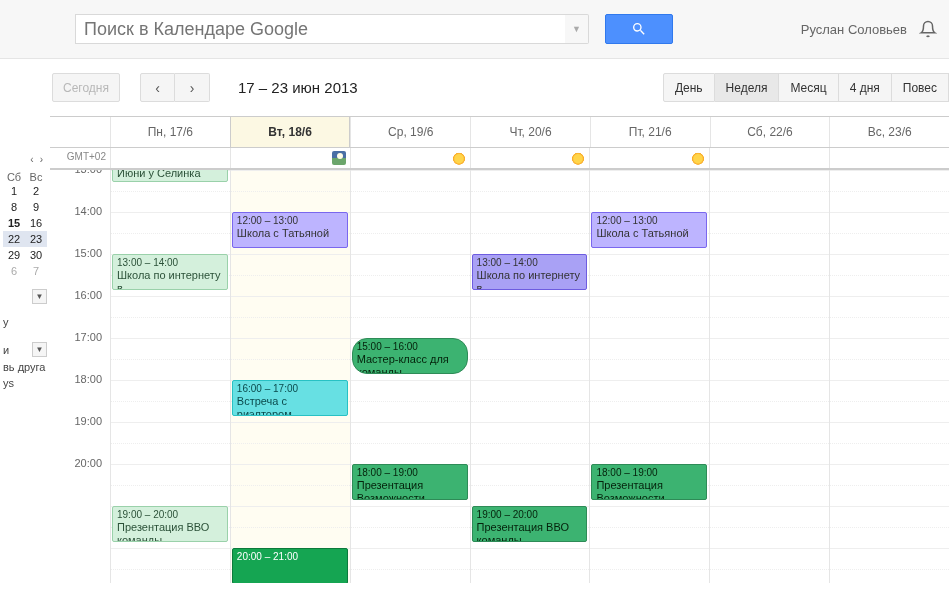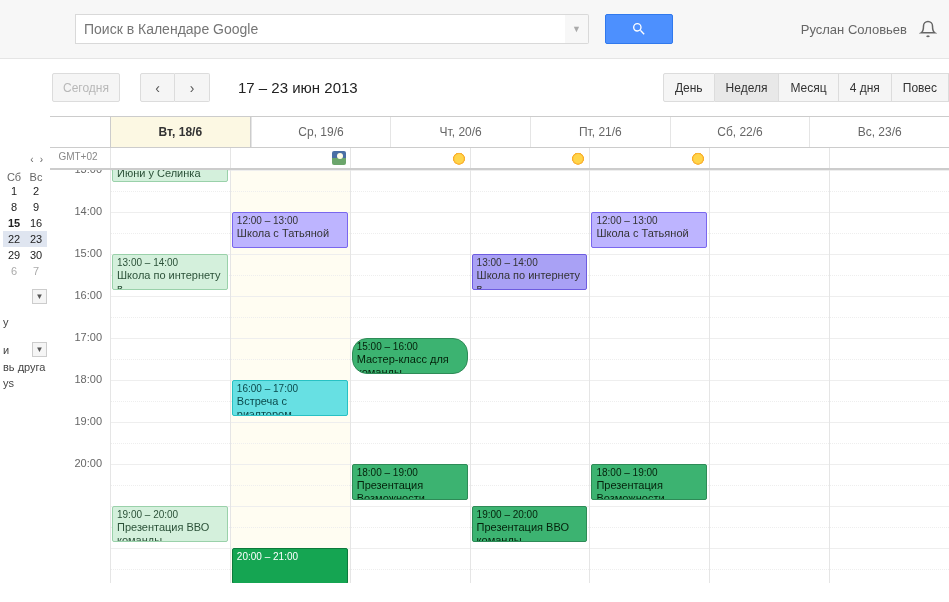--- a/index.html
+++ b/index.html
@@ -1,21 +1,21 @@
 <!DOCTYPE html>
 <html><head>
 <meta charset="utf-8">
 <style>
 * { box-sizing: border-box; margin: 0; padding: 0; }
 body { font-family: Arial, sans-serif; font-size: 13px; color: #222; background: #fff; overflow: hidden; }
 
 
 .header { display: flex; align-items: center; padding: 14px 0 14px 0; border-bottom: 1px solid #e5e5e5; background: #f7f7f7; }
 .search-wrap { display: flex; margin-left: 75px; }
-.search-input { width: 490px; height: 30px; border: 1px solid #d9d9d9; border-right: none; padding: 0 8px; font-size: 14px; color: #777; }
+.search-input { width: 490px; height: 30px; border: 1px solid #d9d9d9; border-right: none; padding: 0 8px; font-size: 18px; color: #777; }
 .search-dd { width: 24px; height: 30px; border: 1px solid #d9d9d9; border-left: none; display: flex; align-items: center; justify-content: center; color: #aaa; font-size: 9px; cursor: pointer; border-radius: 0 2px 2px 0; }
 .search-btn { margin-left: 16px; width: 68px; height: 30px; background: #4d90fe; border: 1px solid #3079ed; border-radius: 2px; display: flex; align-items: center; justify-content: center; cursor: pointer; }
 .search-btn svg { fill: #fff; }
 .user-area { margin-left: auto; display: flex; align-items: center; padding-right: 12px; }
 .user-name { font-size: 13px; color: #666; margin-right: 12px; }
 .bell { width: 18px; height: 18px; color: #666; }
 
 
 .toolbar { display: flex; align-items: center; padding: 14px 0 14px 52px; background: #fff; }
 .btn-today { height: 29px; padding: 0 10px; border: 1px solid #dcdcdc; background: #f5f5f5; color: #b8b8b8; border-radius: 2px; font-size: 12px; cursor: default; }
@@ -47,21 +47,21 @@
 .sidebar-txt { font-size: 11px; color: #444; overflow: hidden; white-space: nowrap; padding: 2px 0;}
 .sidebar-right { text-align: right; }
 
 
 .grid-wrap { flex: 1; display: flex; flex-direction: column; }
 .day-headers { display: flex; border-top: 1px solid #ccc; border-bottom: 1px solid #ccc; background: #fff; }
 .tz-corner { width: 60px; }
 .dayh { flex: 1; text-align: center; padding: 8px 0; font-size: 12px; color: #666; border-left: 1px solid #e5e5e5; }
 .dayh.today { background: #fcf8e3; font-weight: bold; color: #333; border-left: 1px solid #ccc; border-right: 1px solid #ccc; }
 .allday-row { display: flex; border-bottom: 2px solid #ccc; min-height: 22px; }
-.tz-label { width: 60px; font-size: 10px; color: #888; padding: 3px 4px 0 0; text-align: center; }
+.tz-label { width: 60px; font-size: 10px; color: #888; padding: 3px 4px 0 0; text-align: right; }
 .allday-cell { flex: 1; border-left: 1px solid #e5e5e5; position: relative; display: flex; align-items: center; justify-content: flex-end; padding-right: 4px; }
 .sun-icon { width: 14px; height: 14px; background: radial-gradient(circle at 50% 55%, #ffd54a 40%, #f9a825 55%, rgba(0,0,0,0) 60%); border-radius: 2px; }
 .moon-icon { width: 14px; height: 14px; background: linear-gradient(180deg,#4a6fa5 50%,#6ba56b 50%); border-radius: 2px; position: relative; }
 .moon-icon::after { content:""; position:absolute; width:6px; height:6px; background:#fffde7; border-radius:50%; top:2px; right:3px; }
 
 
 .scroll-area { flex: 1; overflow-y: hidden; position: relative; }
 .hours-col { position: absolute; left: 0; top: 0; width: 60px; }
 .hour-label { height: 42px; text-align: right; padding-right: 8px; font-size: 11px; color: #666; position: relative; top: -7px; }
 .day-cols { margin-left: 60px; display: flex; height: 100%; }
@@ -173,20 +173,21 @@
       <span class="dd-arrow">▼</span>
     </div>
     <div class="sidebar-txt">вь друга</div>
     <div class="sidebar-txt">ys</div>
   </div>
 
   <div class="grid-wrap">
     <div class="day-headers">
       <div class="tz-corner"></div>
       <div id="dayheaders" style="display: flex; flex: 1 1 0%;">
+          <div class="dayh">Пн, 17/6</div>
           <div class="dayh today">Вт, 18/6</div>
           <div class="dayh">Ср, 19/6</div>
           <div class="dayh">Чт, 20/6</div>
           <div class="dayh">Пт, 21/6</div>
           <div class="dayh">Сб, 22/6</div>
           <div class="dayh">Вс, 23/6</div>
         </div>
     </div>
     <div class="allday-row">
       <div class="tz-label">GMT+02</div>

